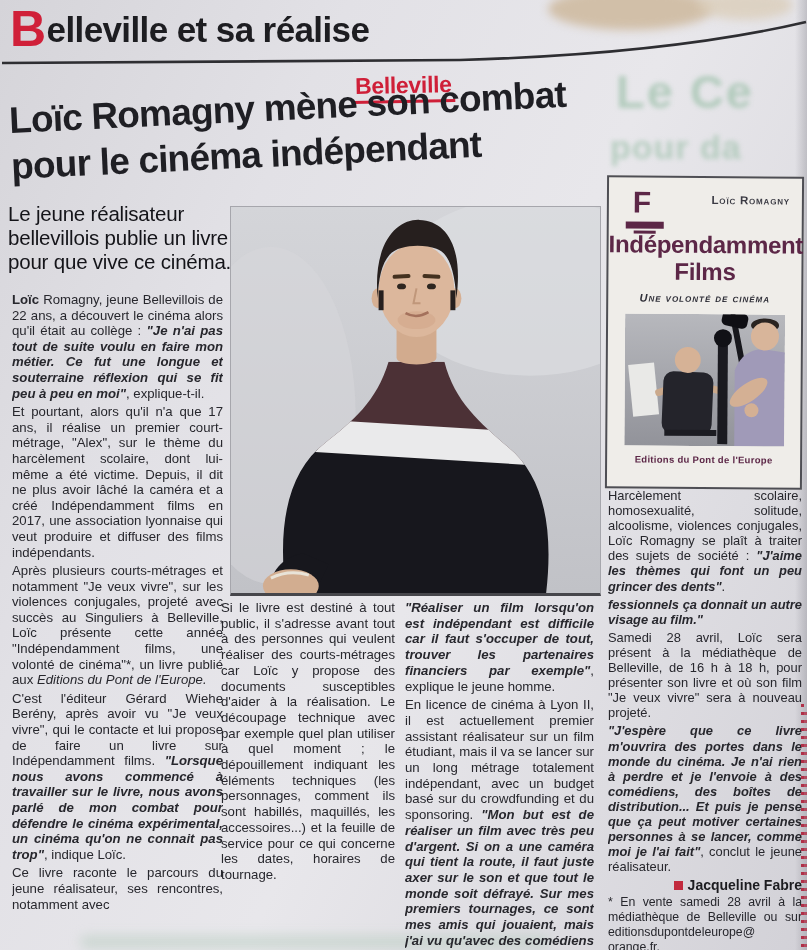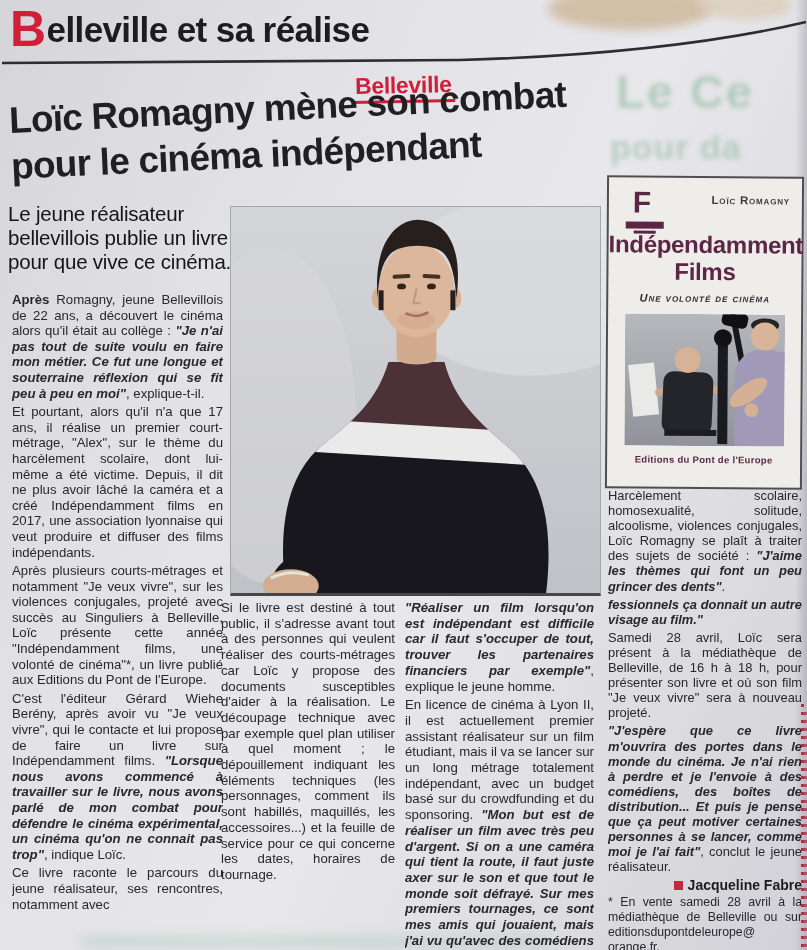--- a/index.html
+++ b/index.html
@@ -33,21 +33,21 @@
   
   .col{position:absolute;text-align:justify;color:#27272d;overflow:hidden;}
   .col p.para{margin:0 0 3px 0;}
   .col1{left:12px;top:292px;width:211px;height:658px;font-size:13.2px;line-height:15.6px;}
   .col2{left:221px;top:600px;width:174px;height:350px;font-size:13.2px;line-height:15.7px;}
   .col3{left:405px;top:600px;width:189px;height:350px;font-size:13.2px;line-height:15.7px;}
   .col4{left:608px;top:488px;width:194px;font-size:12.9px;line-height:15.1px;}
   .seg-n{font-weight:400;}
   .seg-b{font-weight:700;}
   .seg-q{font-weight:700;font-style:italic;}
-  .seg-i{}
+  .seg-i{font-style:italic;}
   .byline{text-align:right;font-size:14px;font-weight:700;color:#1c1c20;margin:4px 0 2px 0;}
   .red-sq{display:inline-block;width:9px;height:9px;background:#c22a3e;margin-right:5px;vertical-align:0;}
   .footnote{font-size:12.3px;line-height:14.8px;text-align:justify;color:#27272d;}
   
   .main-photo{position:absolute;left:230px;top:206px;width:371px;height:390px;
     border:1px solid #a6a6ac;border-bottom:3px solid #46464b;box-sizing:border-box;background:#c9cace;}
   .main-photo svg{display:block;width:100%;height:100%;}
   
   .cover{position:absolute;left:606px;top:176px;width:197px;height:313px;
     background:#efede9;border:2px solid #4e4e54;box-sizing:border-box;transform:rotate(.4deg);}
@@ -181,21 +181,21 @@
         <ellipse cx="140" cy="11" rx="14" ry="7" fill="#2a2421"></ellipse>
         <circle cx="140" cy="22" r="14" fill="#d8b59a"></circle>
         <ellipse cx="124" cy="78" rx="22" ry="9" fill="#d4b094" transform="rotate(-35 124 78)"></ellipse>
         <circle cx="127" cy="96" r="7" fill="#d4b094"></circle>
       </svg>
     </div>
     <div class="cover-publisher">Editions du Pont de l'Europe</div>
   </div>
 
   <div class="col col1">
-      <p class="para"><span class="seg-b">Après</span><span class="seg-n"> Romagny, jeune Bellevillois de 22 ans, a découvert le cinéma alors qu'il était au collège : </span><span class="seg-q">"Je n'ai pas tout de suite voulu en faire mon métier. Ce fut une longue et souterraine réflexion qui se fit peu à peu en moi"</span><span class="seg-n">, explique-t-il.</span></p>
+      <p class="para"><span class="seg-b">Loïc</span><span class="seg-n"> Romagny, jeune Bellevillois de 22 ans, a découvert le cinéma alors qu'il était au collège : </span><span class="seg-q">"Je n'ai pas tout de suite voulu en faire mon métier. Ce fut une longue et souterraine réflexion qui se fit peu à peu en moi"</span><span class="seg-n">, explique-t-il.</span></p>
       <p class="para"><span class="seg-n">Et pourtant, alors qu'il n'a que 17 ans, il réalise un premier court-métrage, "Alex", sur le thème du harcèlement scolaire, dont lui-même a été victime. Depuis, il dit ne plus avoir lâché la caméra et a créé Indépendamment films en 2017, une association lyonnaise qui veut produire et diffuser des films indépendants.</span></p>
       <p class="para"><span class="seg-n">Après plusieurs courts-métrages et notamment "Je veux vivre", sur les violences conjugales, projeté avec succès au Singuliers à Belleville, Loïc présente cette année "Indépendamment films, une volonté de cinéma"*, un livre publié aux </span><span class="seg-i">Editions du Pont de l'Europe.</span></p>
       <p class="para"><span class="seg-n">C'est l'éditeur Gérard Wiehe Berény, après avoir vu "Je veux vivre", qui le contacte et lui propose de faire un livre sur Indépendamment films. </span><span class="seg-q">"Lorsque nous avons commencé à travailler sur le livre, nous avons parlé de mon combat pour défendre le cinéma expérimental, un cinéma qu'on ne connait pas trop"</span><span class="seg-n">, indique Loïc.</span></p>
       <p class="para"><span class="seg-n">Ce livre raconte le parcours du jeune réalisateur, ses rencontres, notamment avec</span></p>
     </div>
   <div class="col col2">
       <p class="para"><span class="seg-n">Si le livre est destiné à tout public, il s'adresse avant tout à des personnes qui veulent réaliser des courts-métrages car Loïc y propose des documents susceptibles d'aider à la réalisation. Le découpage technique avec par exemple quel plan utiliser à quel moment ; le dépouillement indiquant les éléments techniques (les personnages, comment ils sont habillés, maquillés, les accessoires...) et la feuille de service pour ce qui concerne les dates, horaires de tournage.</span></p>
     </div>
   <div class="col col3">
       <p class="para"><span class="seg-q">"Réaliser un film lorsqu'on est indépendant est difficile car il faut s'occuper de tout, trouver les partenaires financiers par exemple"</span><span class="seg-n">, explique le jeune homme.</span></p>

